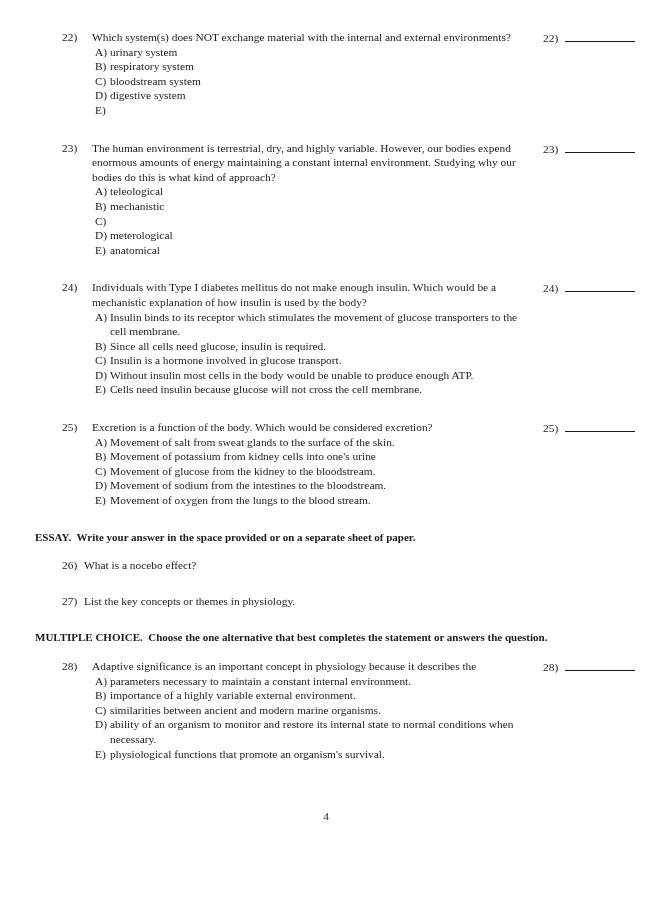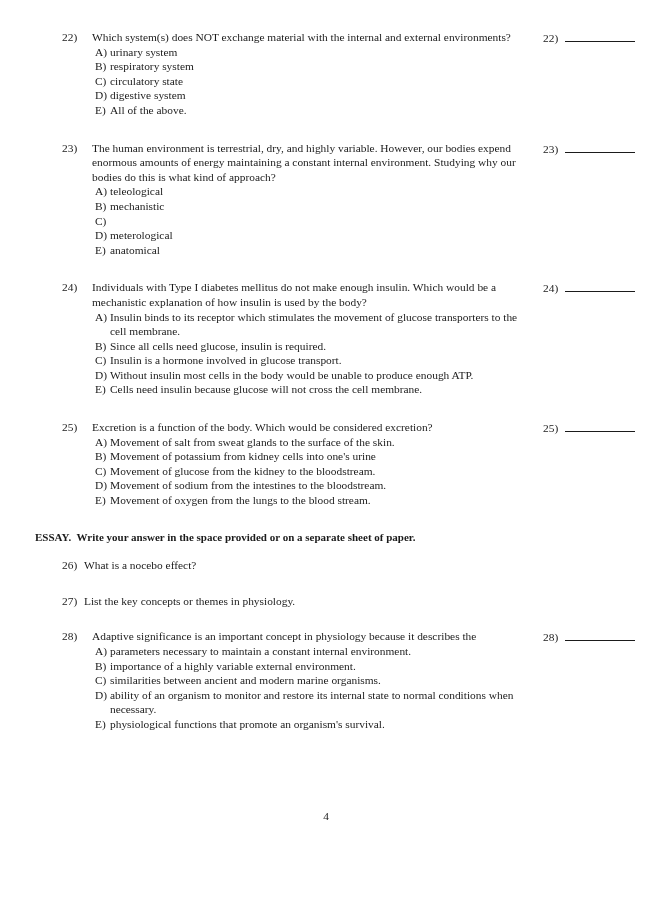--- a/index.html
+++ b/index.html
@@ -152,29 +152,28 @@
           <div class="option">
             <span class="olabel">A)</span>
             <span class="otext">urinary system</span>
           </div>
           <div class="option">
             <span class="olabel">B)</span>
             <span class="otext">respiratory system</span>
           </div>
           <div class="option">
             <span class="olabel">C)</span>
-            <span class="otext">circulatory state</span>
+            <span class="otext">bloodstream system</span>
           </div>
           <div class="option">
             <span class="olabel">D)</span>
             <span class="otext">digestive system</span>
           </div>
           <div class="option">
             <span class="olabel">E)</span>
-            <span class="otext">All of the above.</span>
           </div>
         </div>
       </div>
       <div class="answer-slot">
         <span class="answer-num">22)</span>
         <span class="answer-line"></span>
       </div>
     </div>
 
     <div class="spacer-lg"></div>
@@ -291,20 +290,21 @@
 
     <div class="essay-item">
       <span class="essay-num">26)</span>
       <span class="essay-text">What is a nocebo effect?</span>
     </div>
     <div class="essay-item">
       <span class="essay-num">27)</span>
       <span class="essay-text">List the key concepts or themes in physiology.</span>
     </div>
 
+    <div class="section-header">MULTIPLE CHOICE.  Choose the one alternative that best completes the statement or answers the question.</div>
 
     <div class="qblock">
       <div class="qmain">
         <div class="qstem">
           <span class="qnum">28)</span>
           <span class="qtext">Adaptive significance is an important concept in physiology because it describes the</span>
         </div>
         <div class="options">
           <div class="option">
             <span class="olabel">A)</span>

